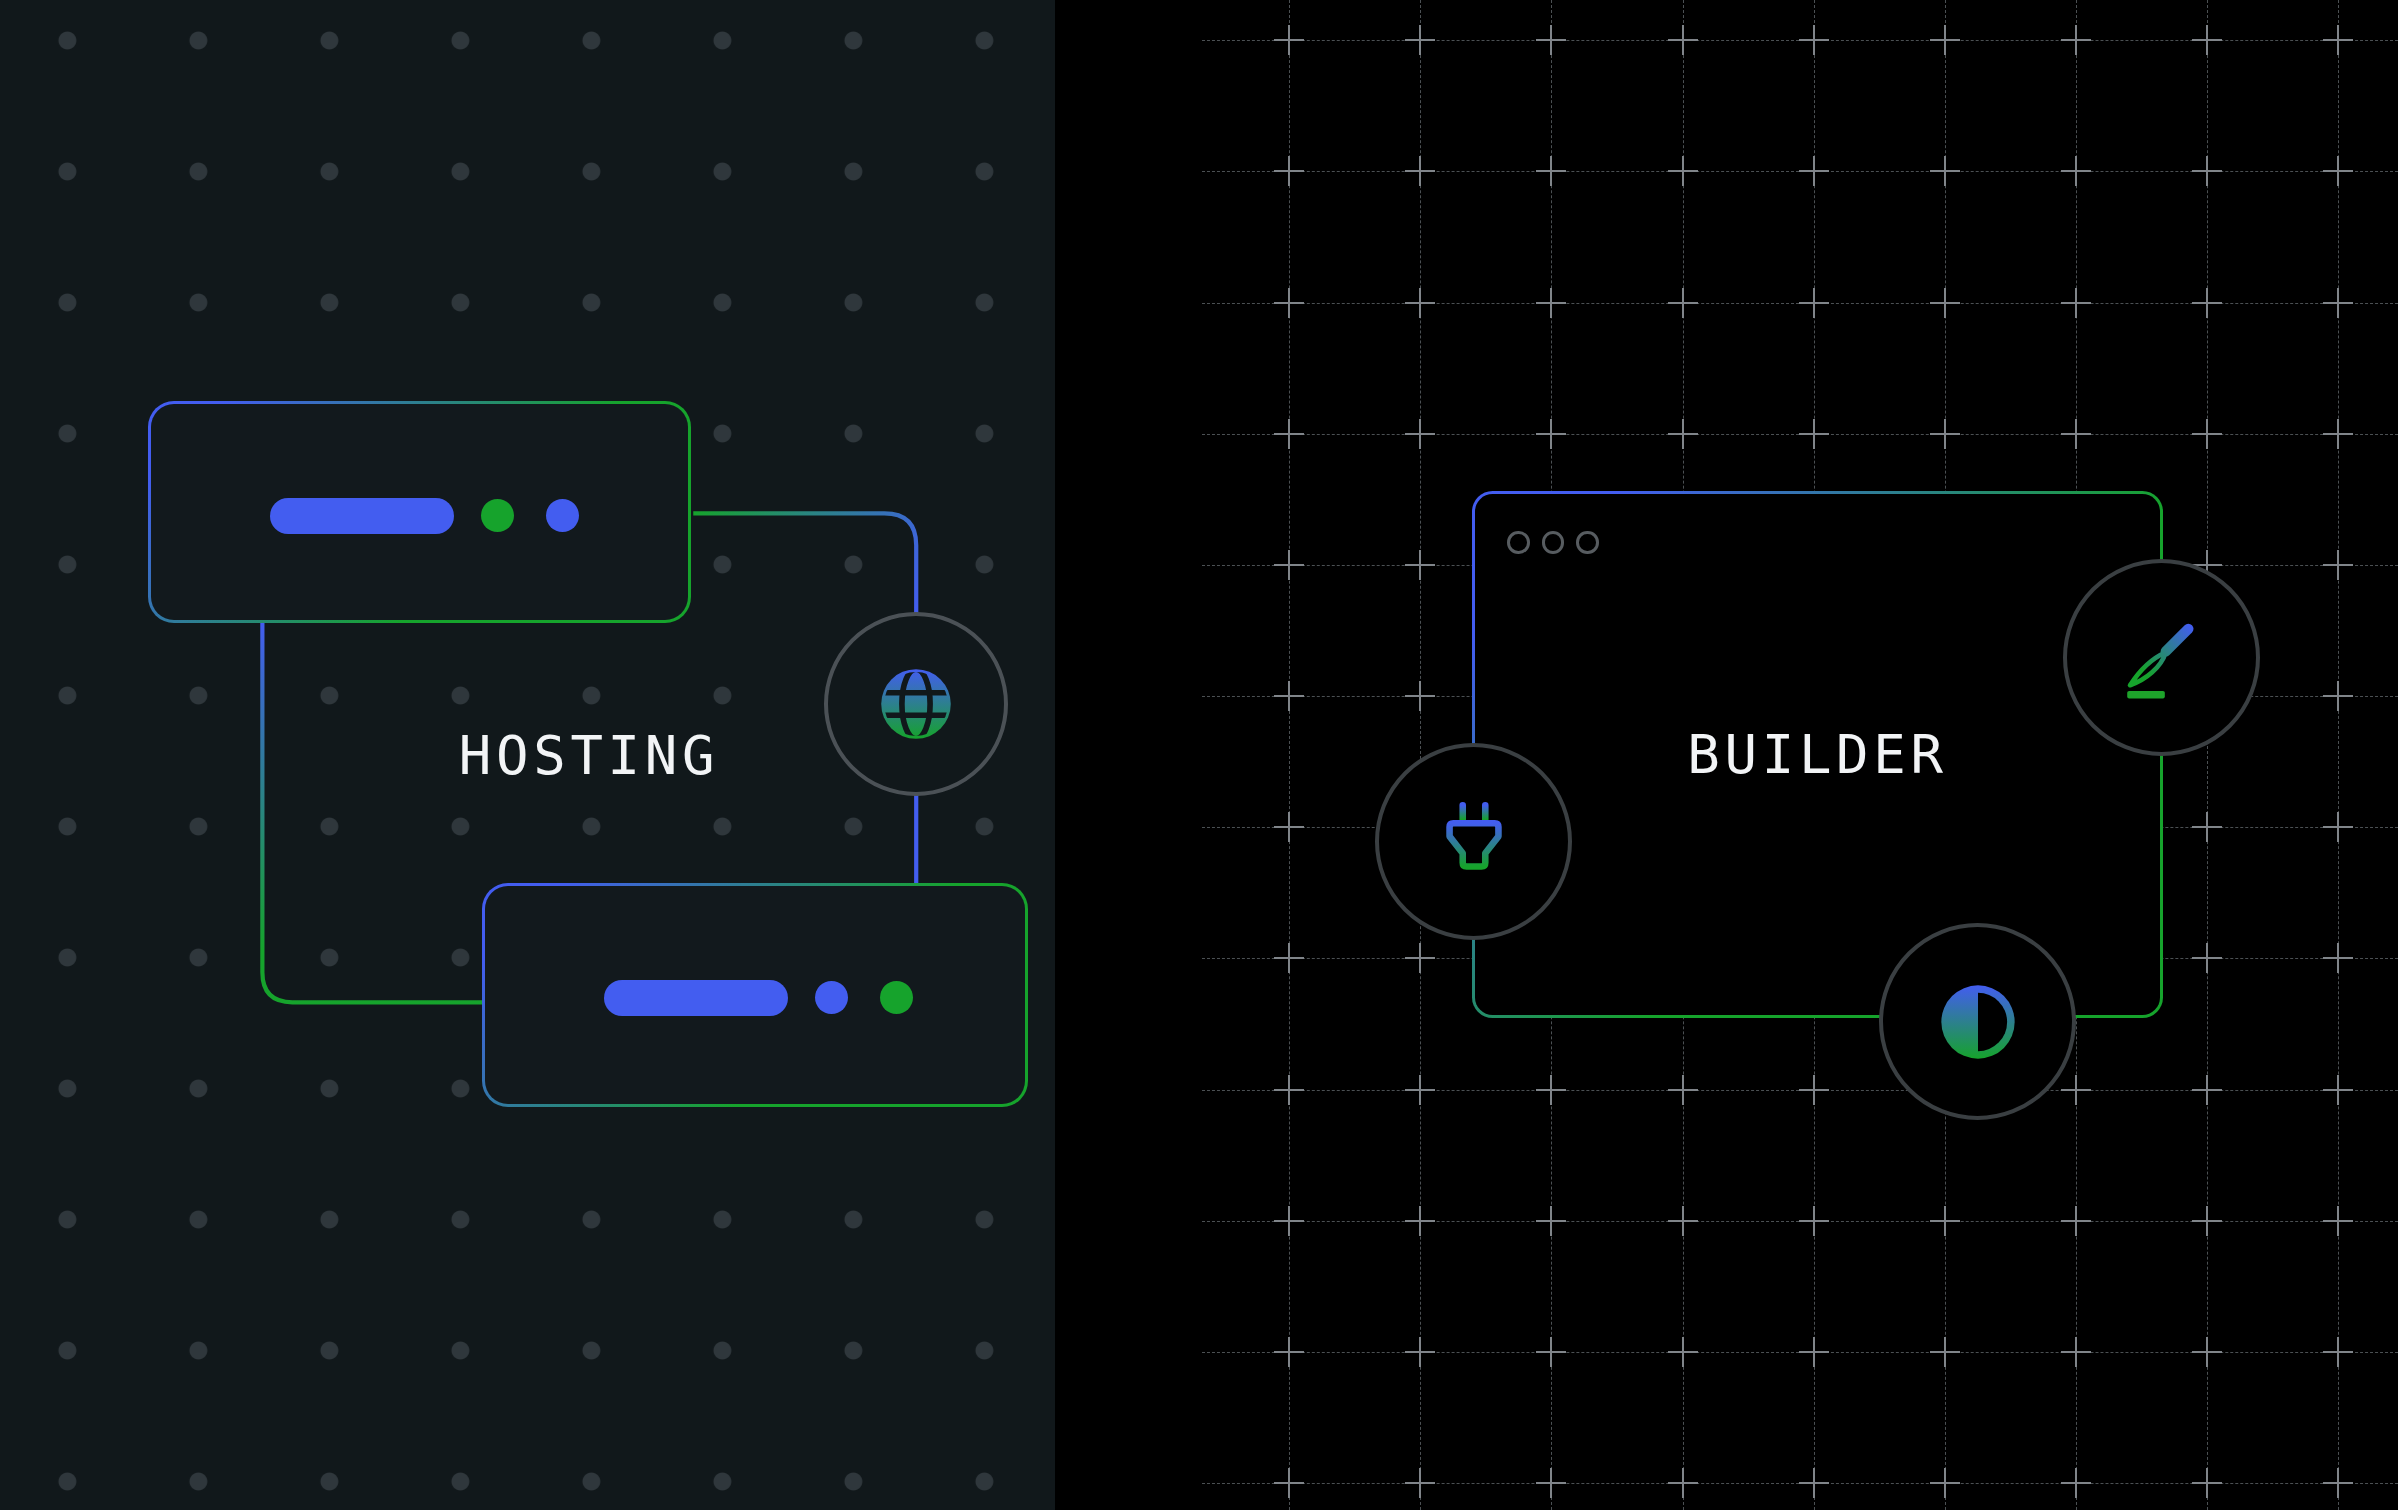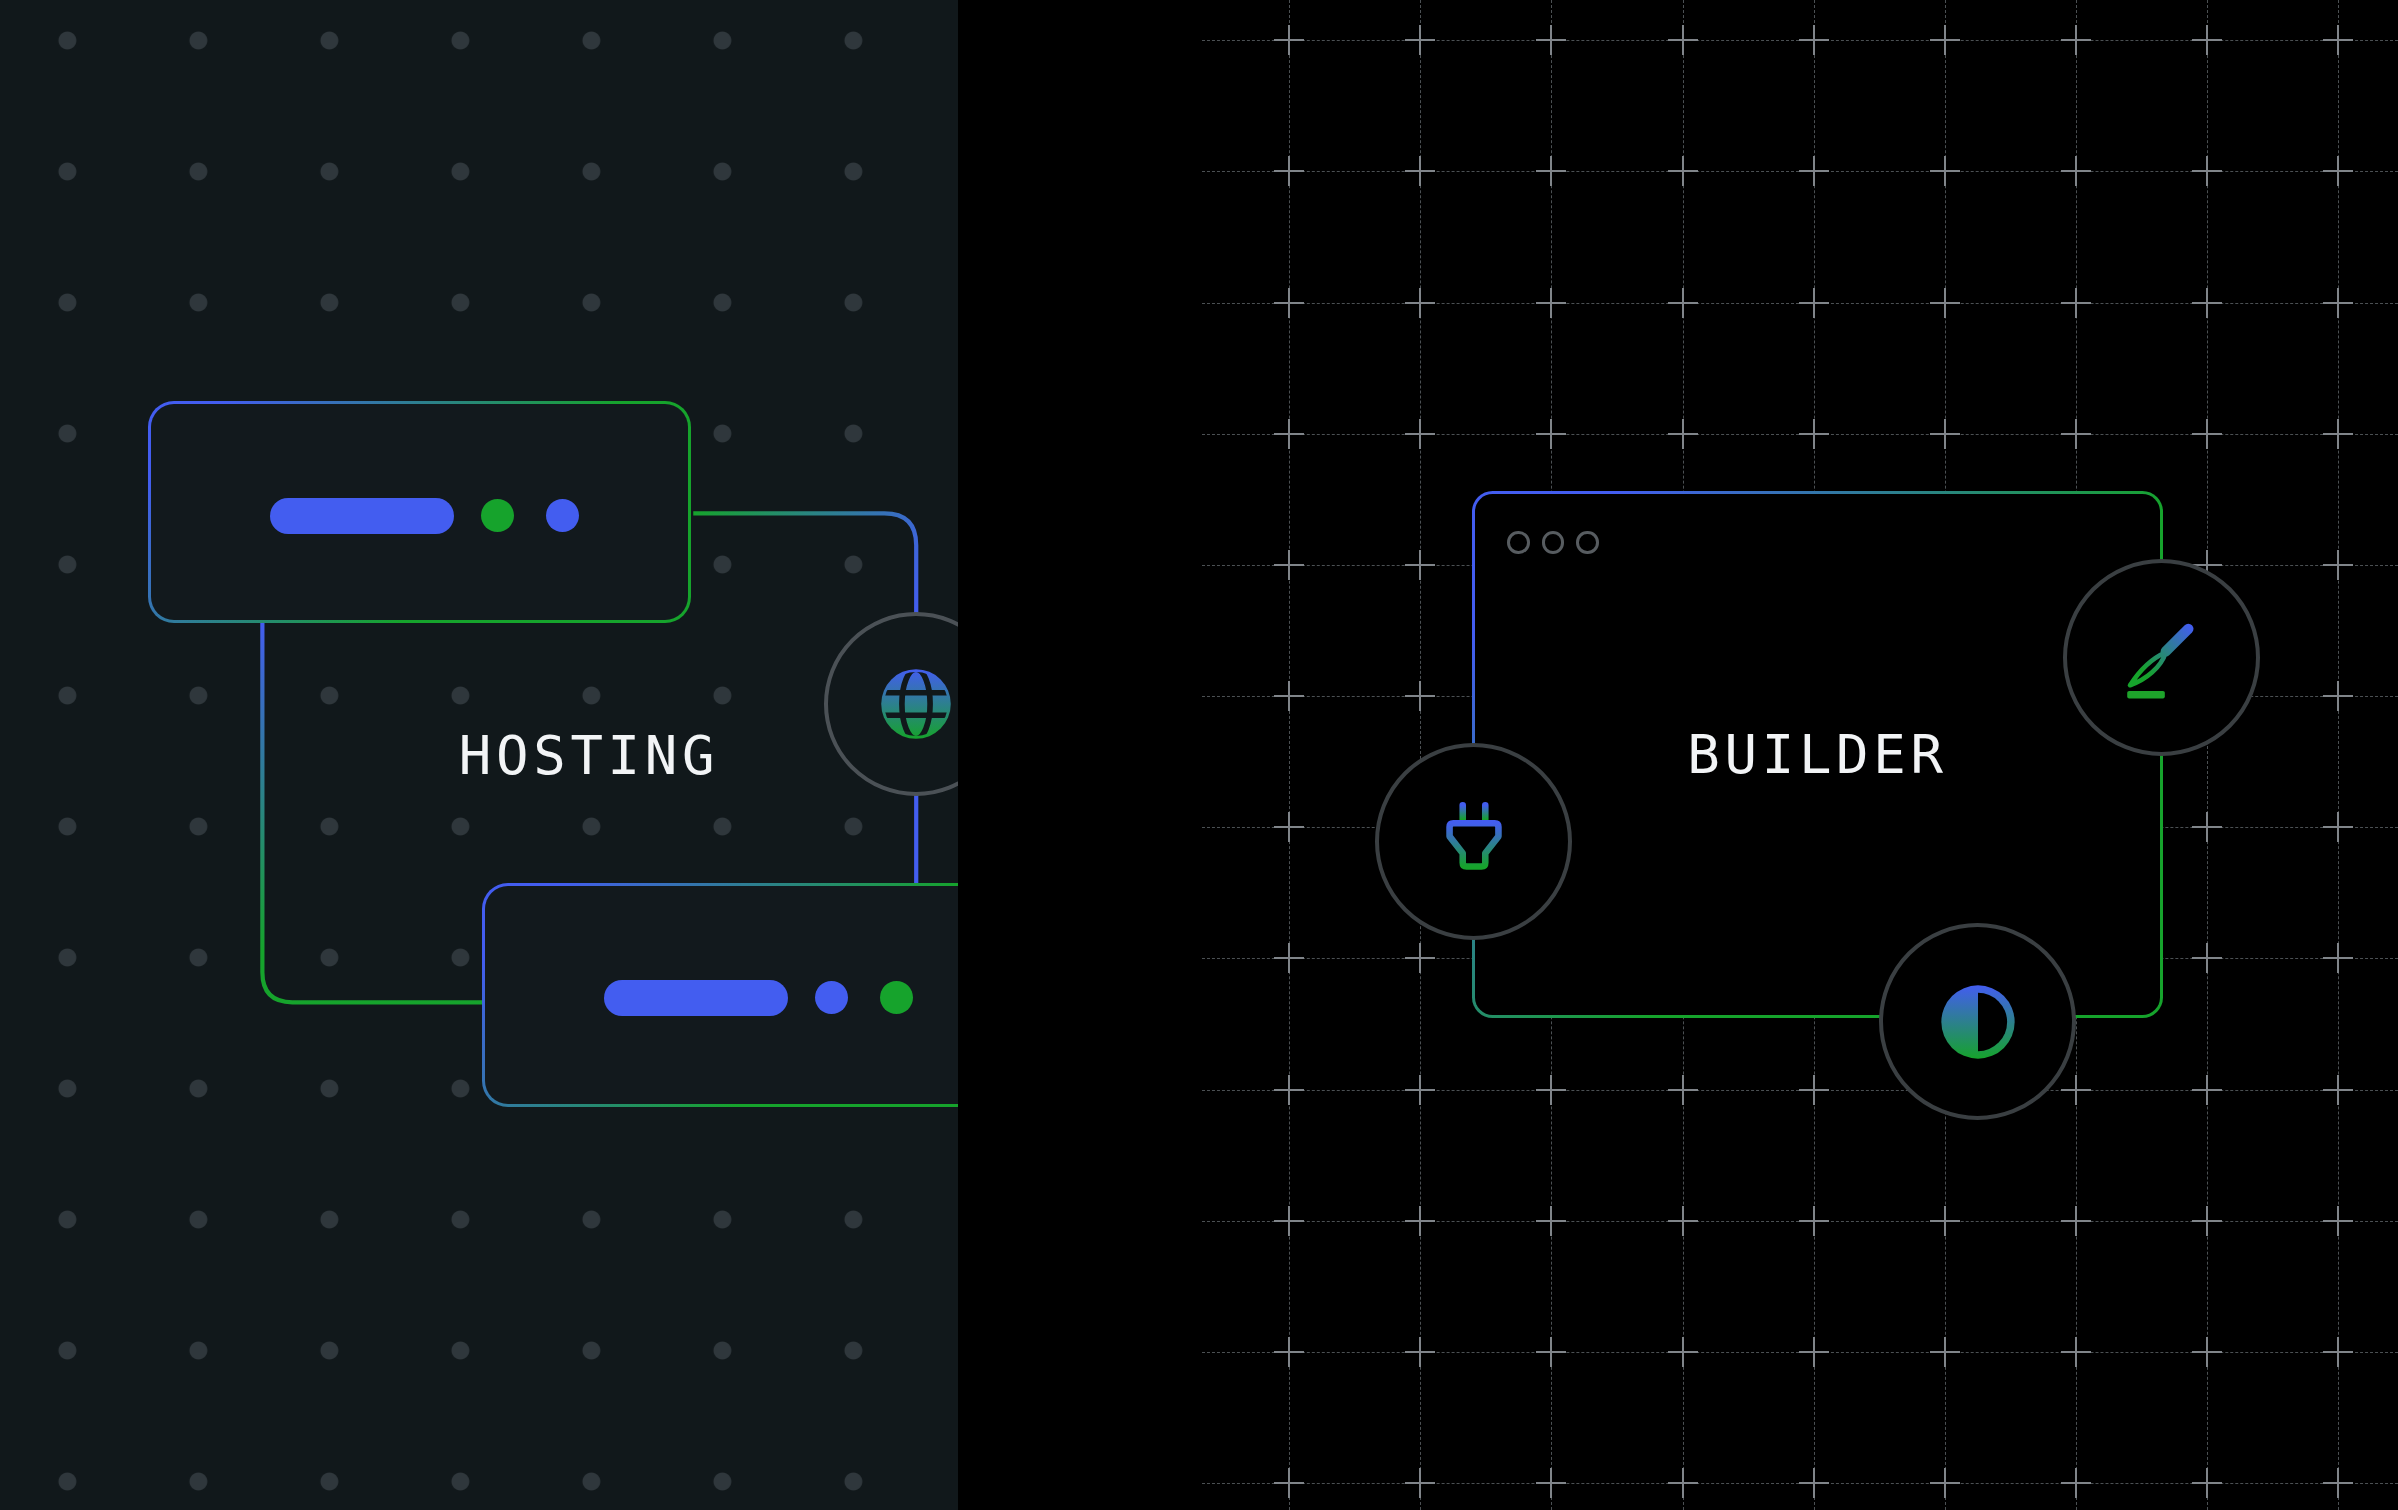--- a/index.html
+++ b/index.html
@@ -1,21 +1,21 @@
 <!DOCTYPE html>
 <html style="font-size:15px"><head>
 <meta charset="utf-8">
 <style>
   html,body{margin:0;padding:0;background:#000;}
   .stage{position:relative;width:2399px;height:1510px;overflow:hidden;
          font-family:"DejaVu Sans Mono","Liberation Mono",monospace;}
   .panel{position:absolute;top:0;height:1510px;overflow:hidden;}
 
   
-  .panel.left{left:0;width:958px;background-color:#11181b;
+  .panel.left{left:0;width:1055px;background-color:#11181b;
     background-image:radial-gradient(circle,#2f373c 0 8.4px,rgba(47,55,60,0) 9.4px);
     background-size:131px 131px;background-position:1.9px -25px;}
   .connectors{position:absolute;left:0;top:0;z-index:1;}
   .card{position:absolute;z-index:2;border-radius:26px;border:3.7px solid transparent;
     box-sizing:border-box;
     background:linear-gradient(#12191d,#12191d) padding-box,
                linear-gradient(135deg,#435df0 10%,#16a32c 62%) border-box;}
   .card1{left:148px;top:401px;width:543px;height:222px;}
   .card2{left:482px;top:883px;width:546px;height:224px;}
   .pill{position:absolute;left:119px;top:94px;width:184px;height:36px;border-radius:18px;background:#435df0;}

